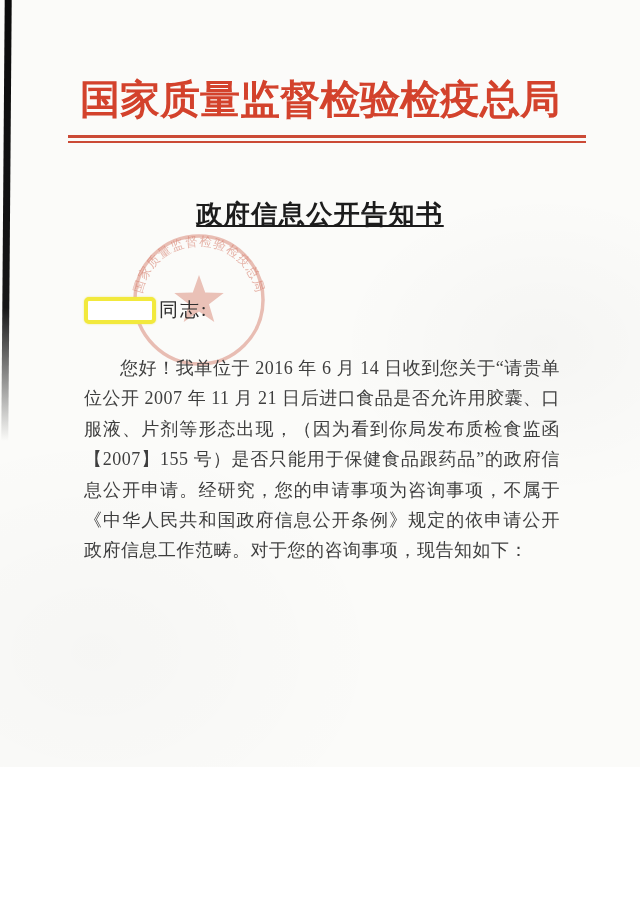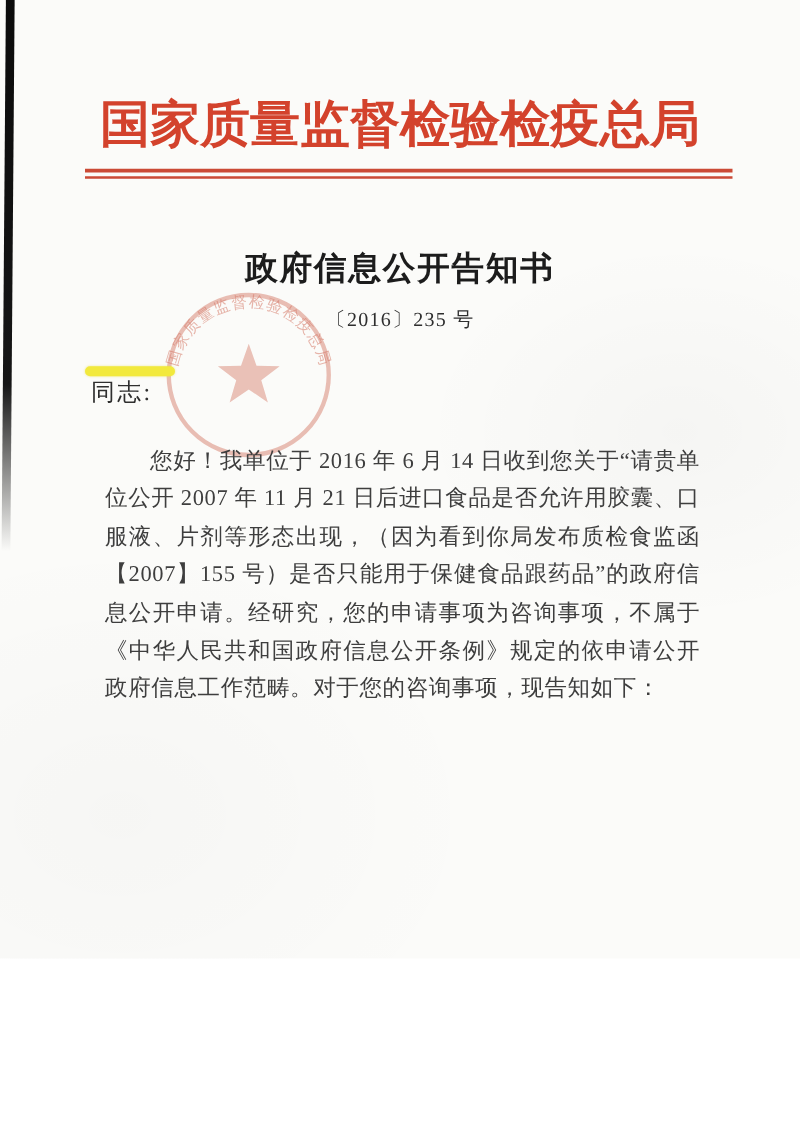--- a/index.html
+++ b/index.html
@@ -53,20 +53,21 @@
   .doc-title {
     position: absolute;
     top: 197px;
     left: 0;
     width: 100%;
     text-align: center;
     font-size: 26px;
     font-weight: bold;
     color: #1c1c1c;
     letter-spacing: 1.5px;
+    text-decoration: underline;
   }
 
   .doc-number {
     position: absolute;
     top: 246px;
     left: 0;
     width: 100%;
     text-align: center;
     font-size: 16px;
     color: #2e2e2e;
@@ -80,27 +81,26 @@
     width: 144px;
     height: 144px;
     mix-blend-mode: multiply;
     opacity: 0.8;
     filter: blur(0.3px);
   }
 
   .salutation {
     position: absolute;
     top: 293px;
-    left: 52px;
+    left: 68px;
     height: 34px;
     display: flex;
     align-items: center;
     font-size: 19px;
     color: #2f2f2f;
-    flex-direction: column;
   }
   .redaction {
     display: inline-block;
     width: 64px;
     height: 19px;
     background: #ffffff;
     border: 4.5px solid #f2e93d;
     border-radius: 5px;
     margin-left: 16px;
     margin-right: 3px;
@@ -128,21 +128,20 @@
 <div class="page">
 
   <div class="scan-edge"></div>
 
   <div class="agency">国家质量监督检验检疫总局</div>
 
   <div class="rule rule-top"></div>
 
   <div class="doc-title">政府信息公开告知书</div>
 
-  <div class="doc-number">〔2016〕235 号</div>
 
   <svg class="seal" viewBox="0 0 144 144">
     <circle cx="72" cy="72" r="64" fill="none" stroke="#cf5a44" stroke-width="3.5" opacity="0.48"></circle>
     <path id="sealArc" d="M 17,94 A 58,58 0 1 1 127,94" fill="none"></path>
     <text font-size="12.5" fill="#cf5a44" opacity="0.55" letter-spacing="1">
       <textPath href="#sealArc" startOffset="50%" text-anchor="middle">国家质量监督检验检疫总局</textPath>
     </text>
     <polygon points="72,47 78.2,64.5 96.7,65 82,76.2 87.3,94 72,83.5 56.7,94 62,76.2 47.3,65 65.8,64.5" fill="#d46a55" opacity="0.5"></polygon>
   </svg>
 

